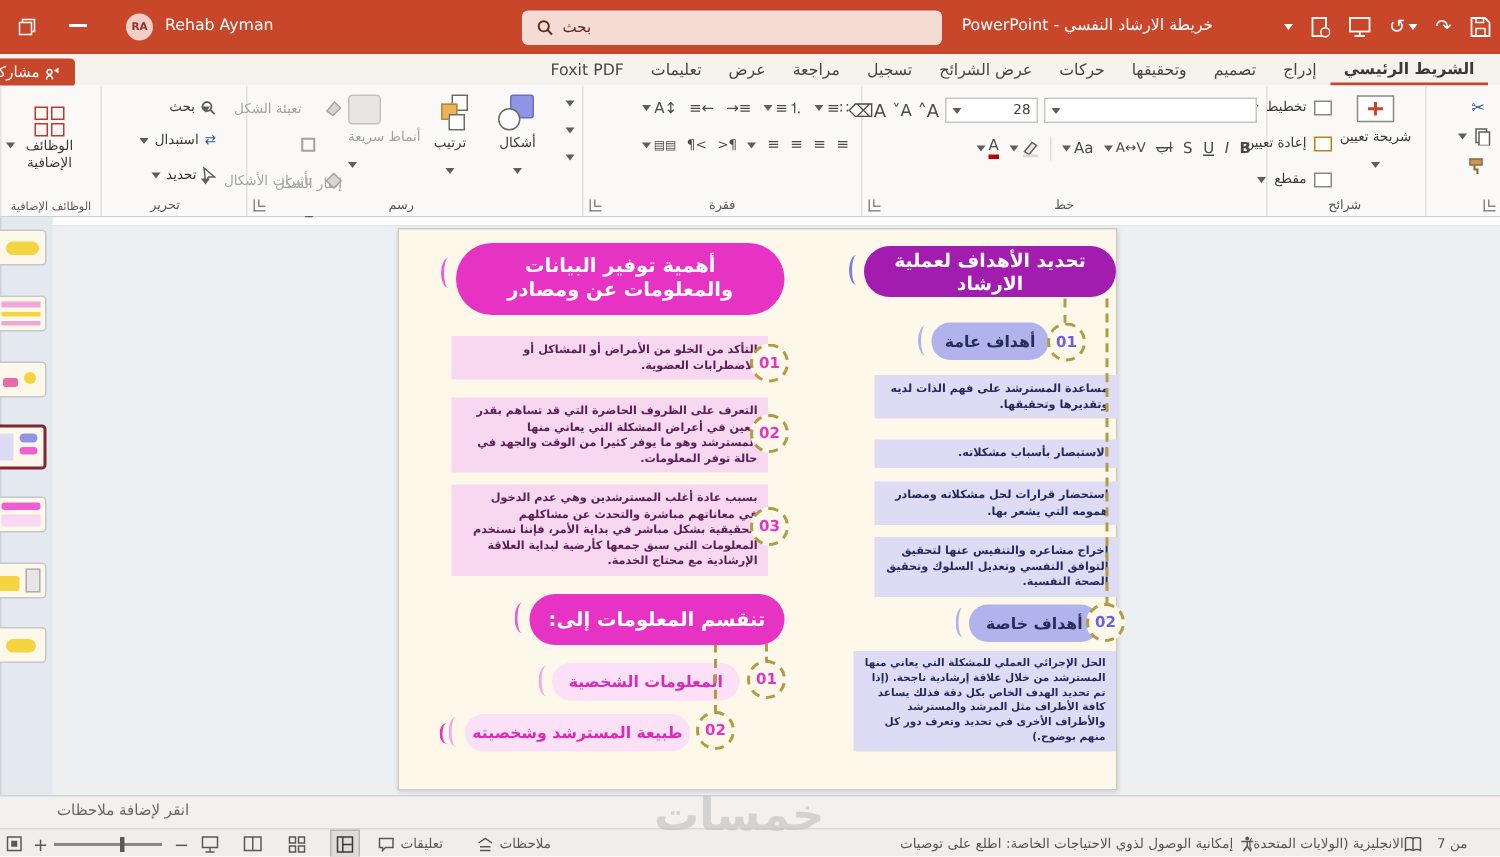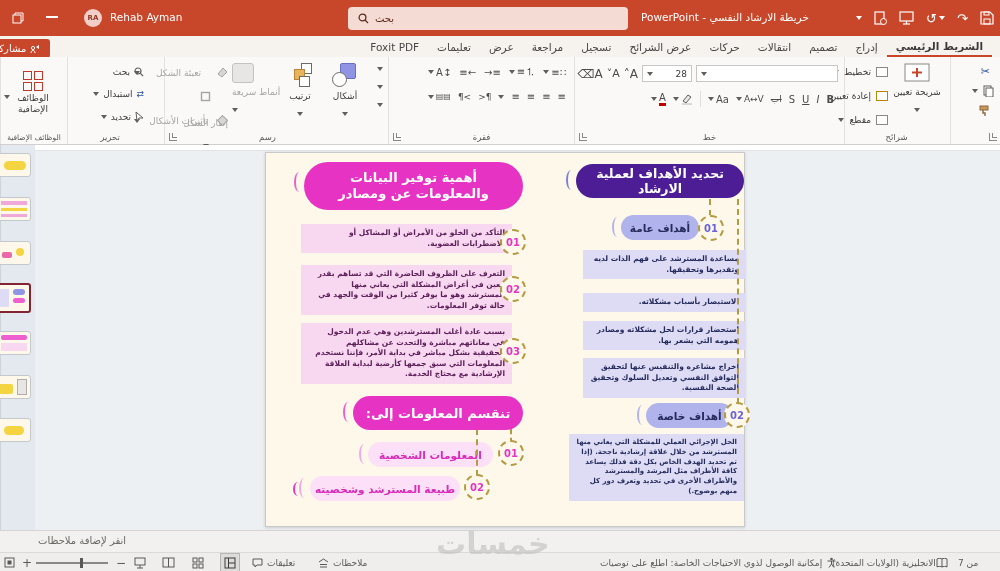--- a/index.html
+++ b/index.html
@@ -128,21 +128,21 @@
           </svg>
       </span>
     </div>
   </div>
 
   <div class="abs tabrow">
     <div class="tabs">
       <div class="tab active">الشريط الرئيسي</div>
       <div class="tab">إدراج</div>
       <div class="tab">تصميم</div>
-      <div class="tab">انتقالات</div>
+      <div class="tab">وتحقيقها</div>
       <div class="tab">حركات</div>
       <div class="tab">عرض الشرائح</div>
       <div class="tab">تسجيل</div>
       <div class="tab">مراجعة</div>
       <div class="tab">عرض</div>
       <div class="tab">تعليمات</div>
       <div class="tab">Foxit PDF</div>
     </div>
   </div>
   <div class="abs sharebtn">
@@ -203,21 +203,21 @@
       </div>
       <div class="glabel">شرائح</div>
     </div>
 
     <div class="grp" style="right:156px;width:270px;">
       <div class="abs row" style="right:6px;top:8px;gap:4px;">
         <div class="combo" style="width:142px;">
           <span></span>
             <span class="car"></span>
         </div>
-        <div class="combo" style="width:50px;">
+        <div class="combo" style="width:62px;">
           <span>28</span>
             <span class="car"></span>
         </div>
         <span class="glyph" style="font-size:12px;">A˄</span>
         <span class="glyph" style="font-size:11px;">A˅</span>
         <span class="glyph" style="font-size:12px;">A⌫</span>
       </div>
       <div class="abs row" style="right:10px;top:34px;gap:7px;">
         <span class="glyph" style="font-weight:bold;">B</span>
         <span class="glyph" style="font-style:italic;">I</span>
@@ -407,21 +407,21 @@
       <div class="thumb" style="top:273px;">
           <span style="position:absolute;right:6px;top:7px;width:20px;height:9px;background:#f5d442;border-radius:5px;"></span>
         </div>
     </div>
 
     <div class="abs slide">
 
       <div class="dash" style="left:443px;top:46px;height:17px;"></div>
       <div class="dash" style="left:471px;top:46px;height:205px;"></div>
 
-      <div class="pill" style="left:310px;top:11px;width:168px;height:34px;background:#4c1d95;color:#fff;font-size:12.5px;z-index:2;">تحديد الأهداف لعملية الارشاد</div>
+      <div class="pill" style="left:310px;top:11px;width:168px;height:34px;background:#a21caf;color:#fff;font-size:12.5px;z-index:2;">تحديد الأهداف لعملية الارشاد</div>
       <div class="arc" style="left:300px;top:17px;border-color:#7b80dc;"></div>
 
       <div class="numc" style="left:432px;top:62px;color:#6a63d8;">01</div>
       <div class="pill" style="left:355px;top:62px;width:78px;height:25px;background:#b0b3ec;color:#252c5c;font-size:10.5px;">أهداف عامة</div>
       <div class="arc" style="left:346px;top:64px;border-color:#b0b3ec;"></div>
 
       <div class="sbox rbox" style="left:317px;top:97px;width:163px;">مساعدة المسترشد على فهم الذات لديه وتقديرها وتحقيقها.</div>
       <div class="sbox rbox" style="left:317px;top:140px;width:163px;">الاستبصار بأسباب مشكلاته.</div>
       <div class="sbox rbox" style="left:317px;top:168px;width:163px;">استحضار قرارات لحل مشكلاته ومصادر همومه التي يشعر بها.</div>
       <div class="sbox rbox" style="left:317px;top:205px;width:163px;">إخراج مشاعره والتنفيس عنها لتحقيق التوافق النفسي وتعديل السلوك وتحقيق الصحة النفسية.</div>

